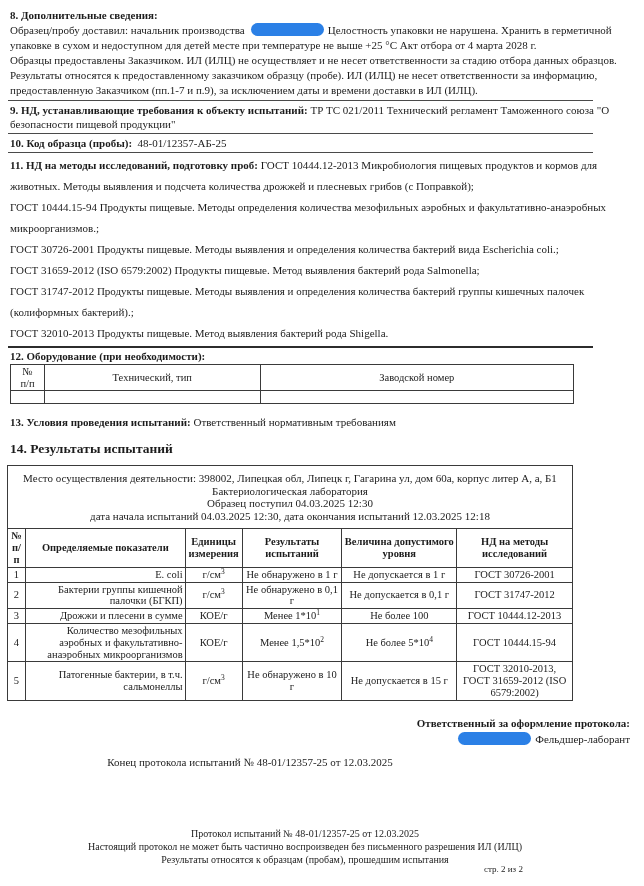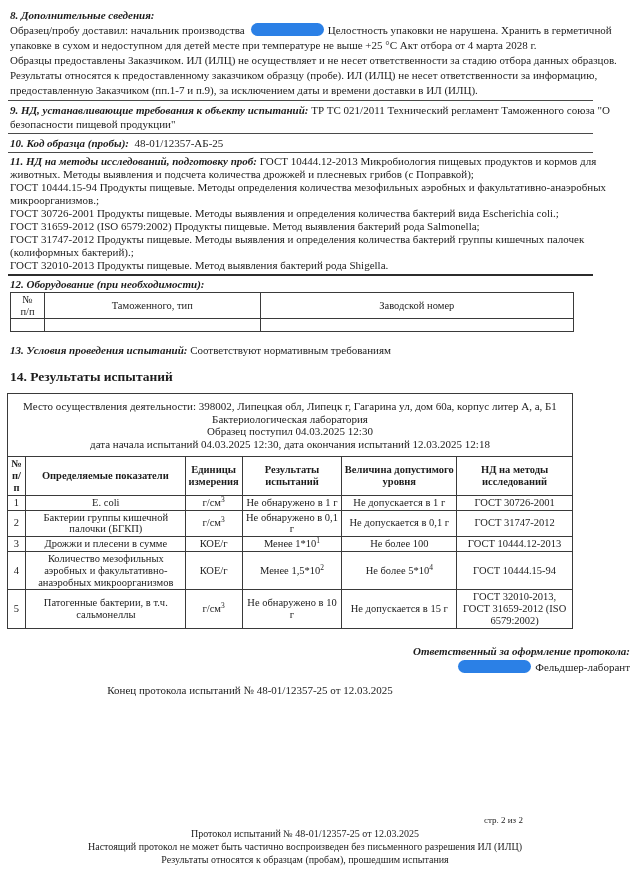--- a/index.html
+++ b/index.html
@@ -2,46 +2,46 @@
 <html><head>
 <meta charset="utf-8">
 <style>
   html,body{margin:0;padding:0;}
   body{
     width:644px;height:886px;background:#ffffff;position:relative;overflow:hidden;
     font-family:"Liberation Serif", serif;font-size:11px;color:#1c1c1c;
   }
   .page{padding:8px 14px 0 10px;position:relative;}
   p{margin:0;}
-  .b{font-weight:bold;font-style:italic;}
+  .b{font-weight:bold;}
   .sec8 p{line-height:15px;}
   .hr{border-top:1px solid #4a4a4a;width:585px;margin:2px 0 2px -2px;}
   .hr.thick{border-top:2px solid #2c2c2c;}
   .sec{line-height:14px;}
-  .sec11{line-height:13px;}
+  .sec11{line-height:21px;}
   .redact{display:inline-block;width:73px;height:13px;border-radius:7px;vertical-align:-2px;margin:0 4px 0 6px;}
   
   table{border-collapse:collapse;}
   .eq-table{width:564px;margin:2px 0 0 0;}
   .eq-table th,.eq-table td{border:1px solid #3a3a3a;font-weight:normal;text-align:center;line-height:11.5px;padding:1px 2px;font-size:10.5px;}
   .eq-empty td{height:10px;}
   .s13{margin-top:11px;line-height:14px;}
   .h14{width:590px;text-align:left;font-weight:bold;font-size:13.5px;margin-top:12px;}
   
   .res-table{width:566px;margin:8px 0 0 -3px;}
   .res-table td,.res-table th{border:1px solid #3a3a3a;font-size:10.5px;line-height:11.8px;padding:1px 2px;vertical-align:middle;}
   .res-table .info{font-size:11px;line-height:12.6px;text-align:center;padding:6px 4px;}
   .res-table th{font-weight:bold;text-align:center;}
   .res-table td.c{text-align:center;}
-  .res-table td.ind{text-align:center;padding-left:3px;}
+  .res-table td.ind{text-align:right;padding-left:3px;}
   .res-table sup{font-size:7.5px;line-height:0;}
   .sig{margin-top:15px;line-height:15px;text-align:right;}
   .sig-row{margin-top:1px;}
   .end-line{width:480px;text-align:center;font-size:11px;margin-top:9px;}
-  .pageno{position:absolute;left:484px;top:815px;font-size:9px;}
+  .pageno{position:absolute;left:484px;top:864px;font-size:9px;}
   .footer{position:absolute;left:2px;top:827px;width:606px;text-align:center;font-size:10px;line-height:13px;}
 </style>
 </head>
 <body>
 
 <div class="page">
 
   <div class="sec8">
     <p class="b">8. Дополнительные сведения:</p>
     <p><span>Образец/пробу доставил: начальник производства</span><span class="redact" style="background: rgb(43, 128, 230);"></span><span>Целостность упаковки не нарушена. Хранить в герметичной упаковке в сухом и недоступном для детей месте при температуре не выше +25 °С  Акт отбора от 4 марта 2028 г.</span></p>
@@ -77,33 +77,33 @@
           <col style="width:34px">
           <col style="width:216px">
           <col style="width:314px">
         </colgroup>
       <tbody>
           <tr>
         <th>
               <div>№</div>
               <div>п/п</div>
             </th>
-        <th>Таможенного, тип</th>
+        <th>Технический, тип</th>
         <th>Заводской номер</th>
       </tr>
       <tr class="eq-empty">
         <td></td>
         <td></td>
         <td></td>
       </tr>
     </tbody>
       </table>
   </div>
 
-  <p class="s13"><span class="b">13. Условия проведения испытаний:</span> <span>Соответствуют нормативным требованиям</span></p>
+  <p class="s13"><span class="b">13. Условия проведения испытаний:</span> <span>Ответственный нормативным требованиям</span></p>
 
   <div class="h14">14. Результаты испытаний</div>
 
   <table class="res-table">
     <colgroup>
         <col style="width:18px">
         <col style="width:160px">
         <col style="width:57px">
         <col style="width:100px">
         <col style="width:115px">

